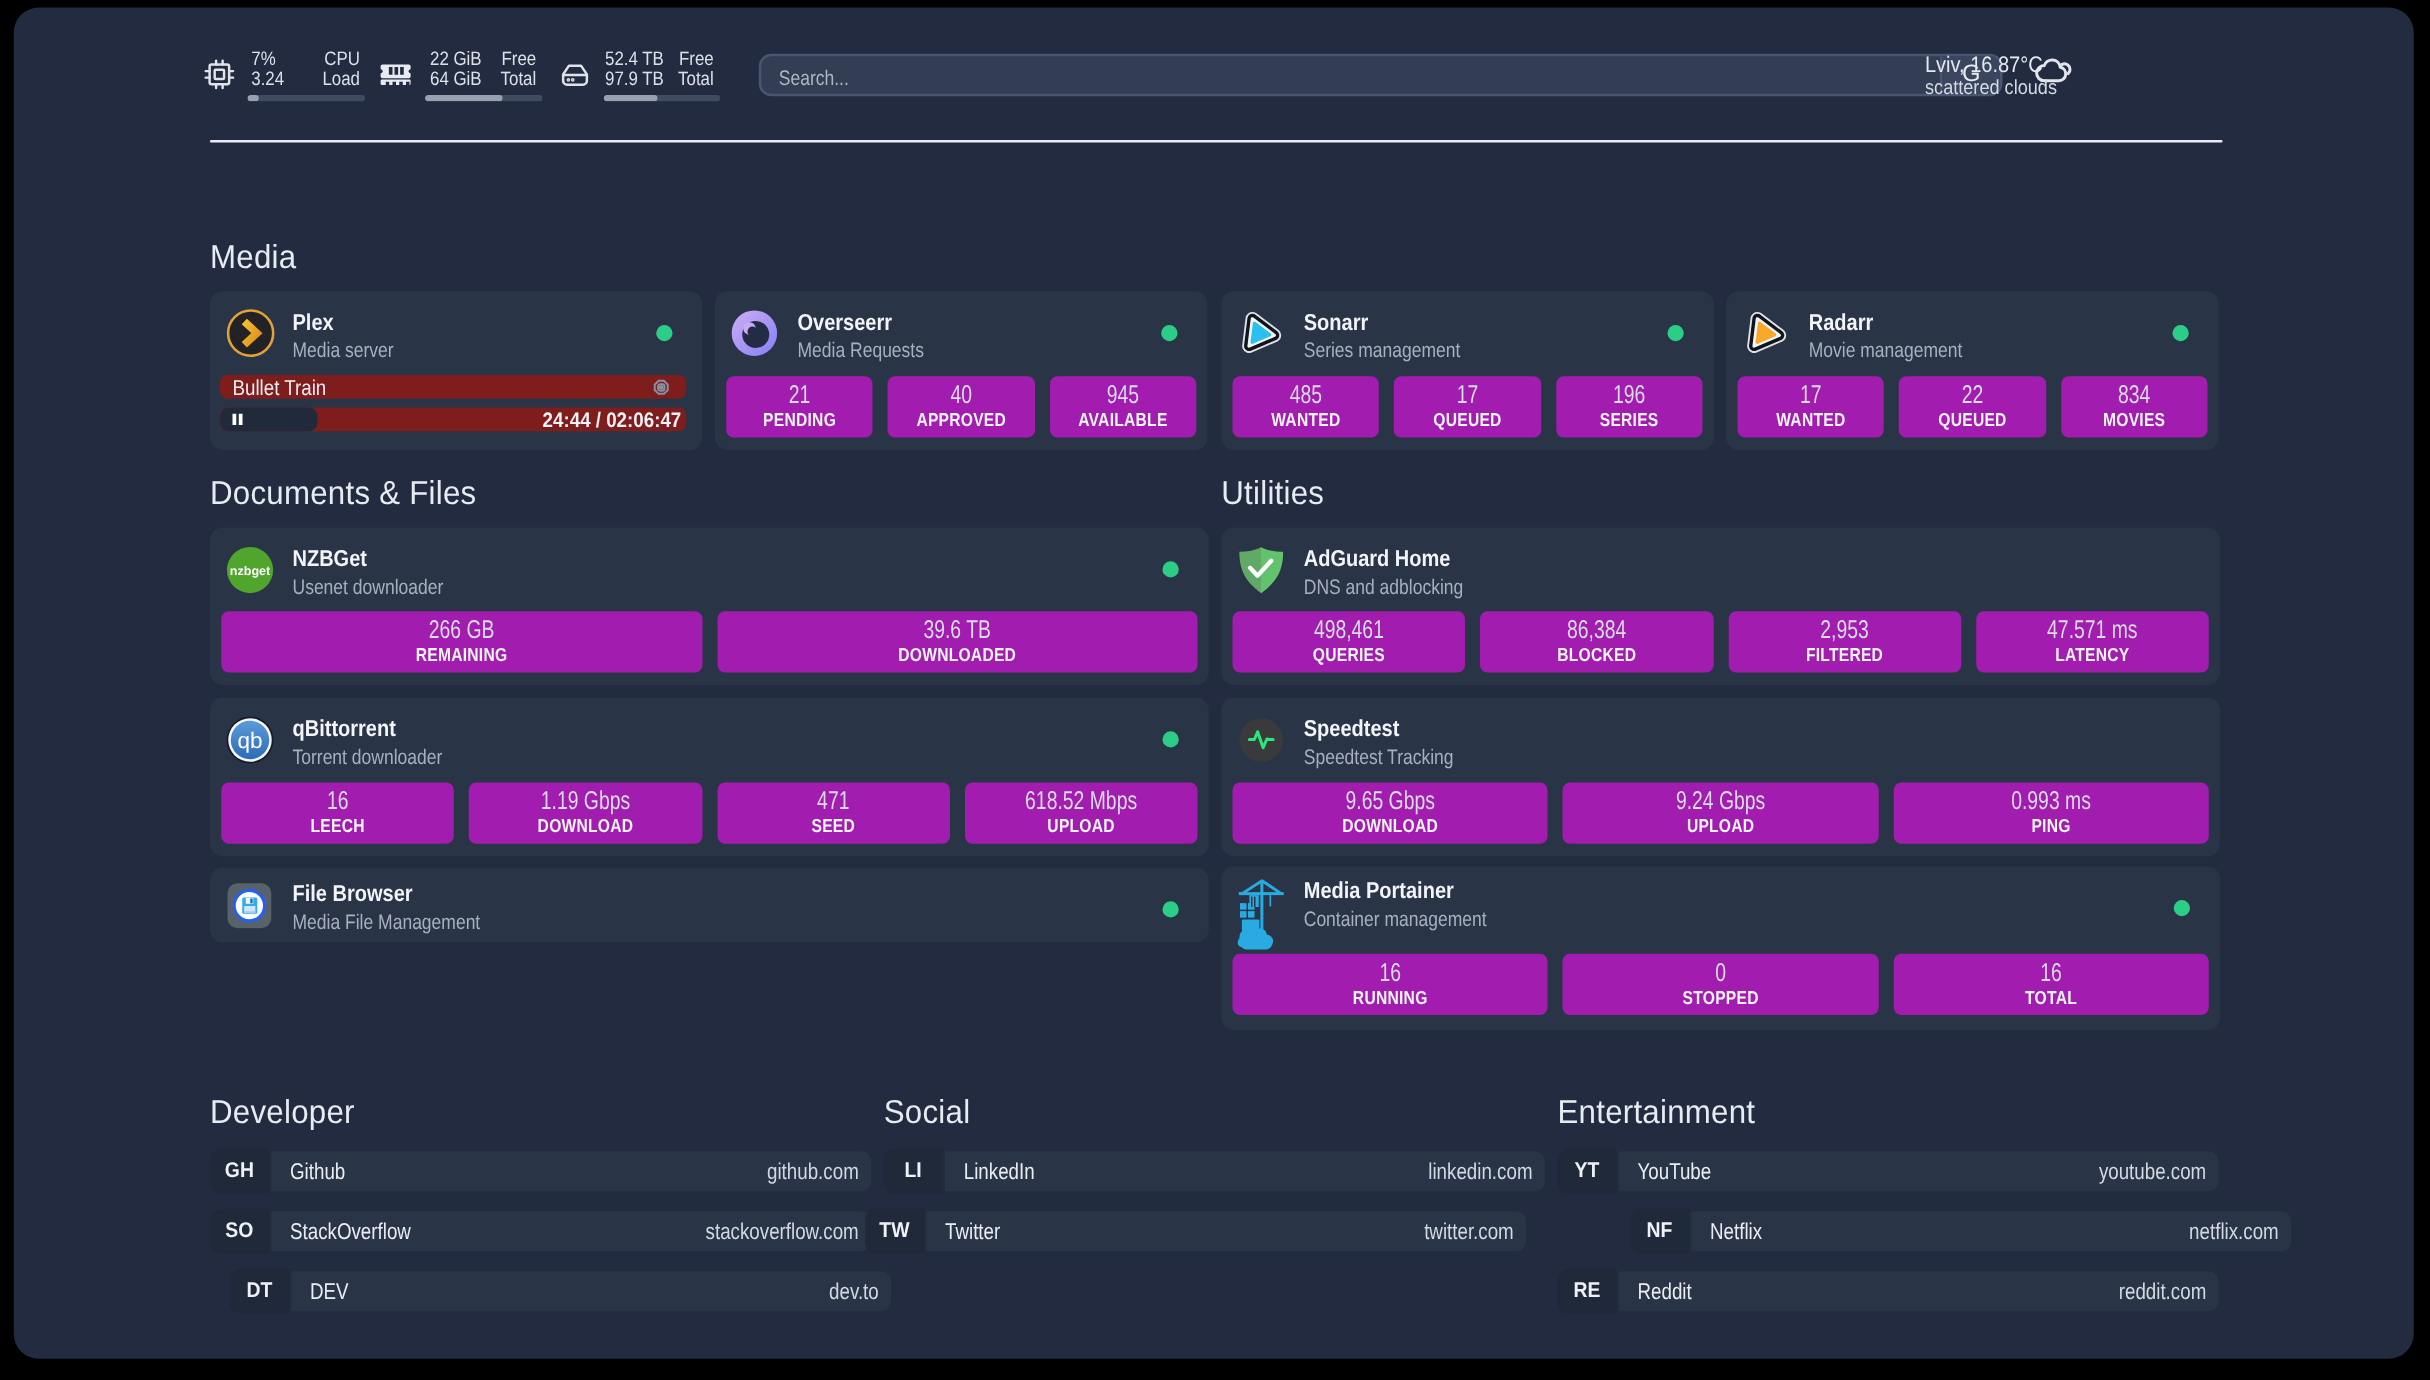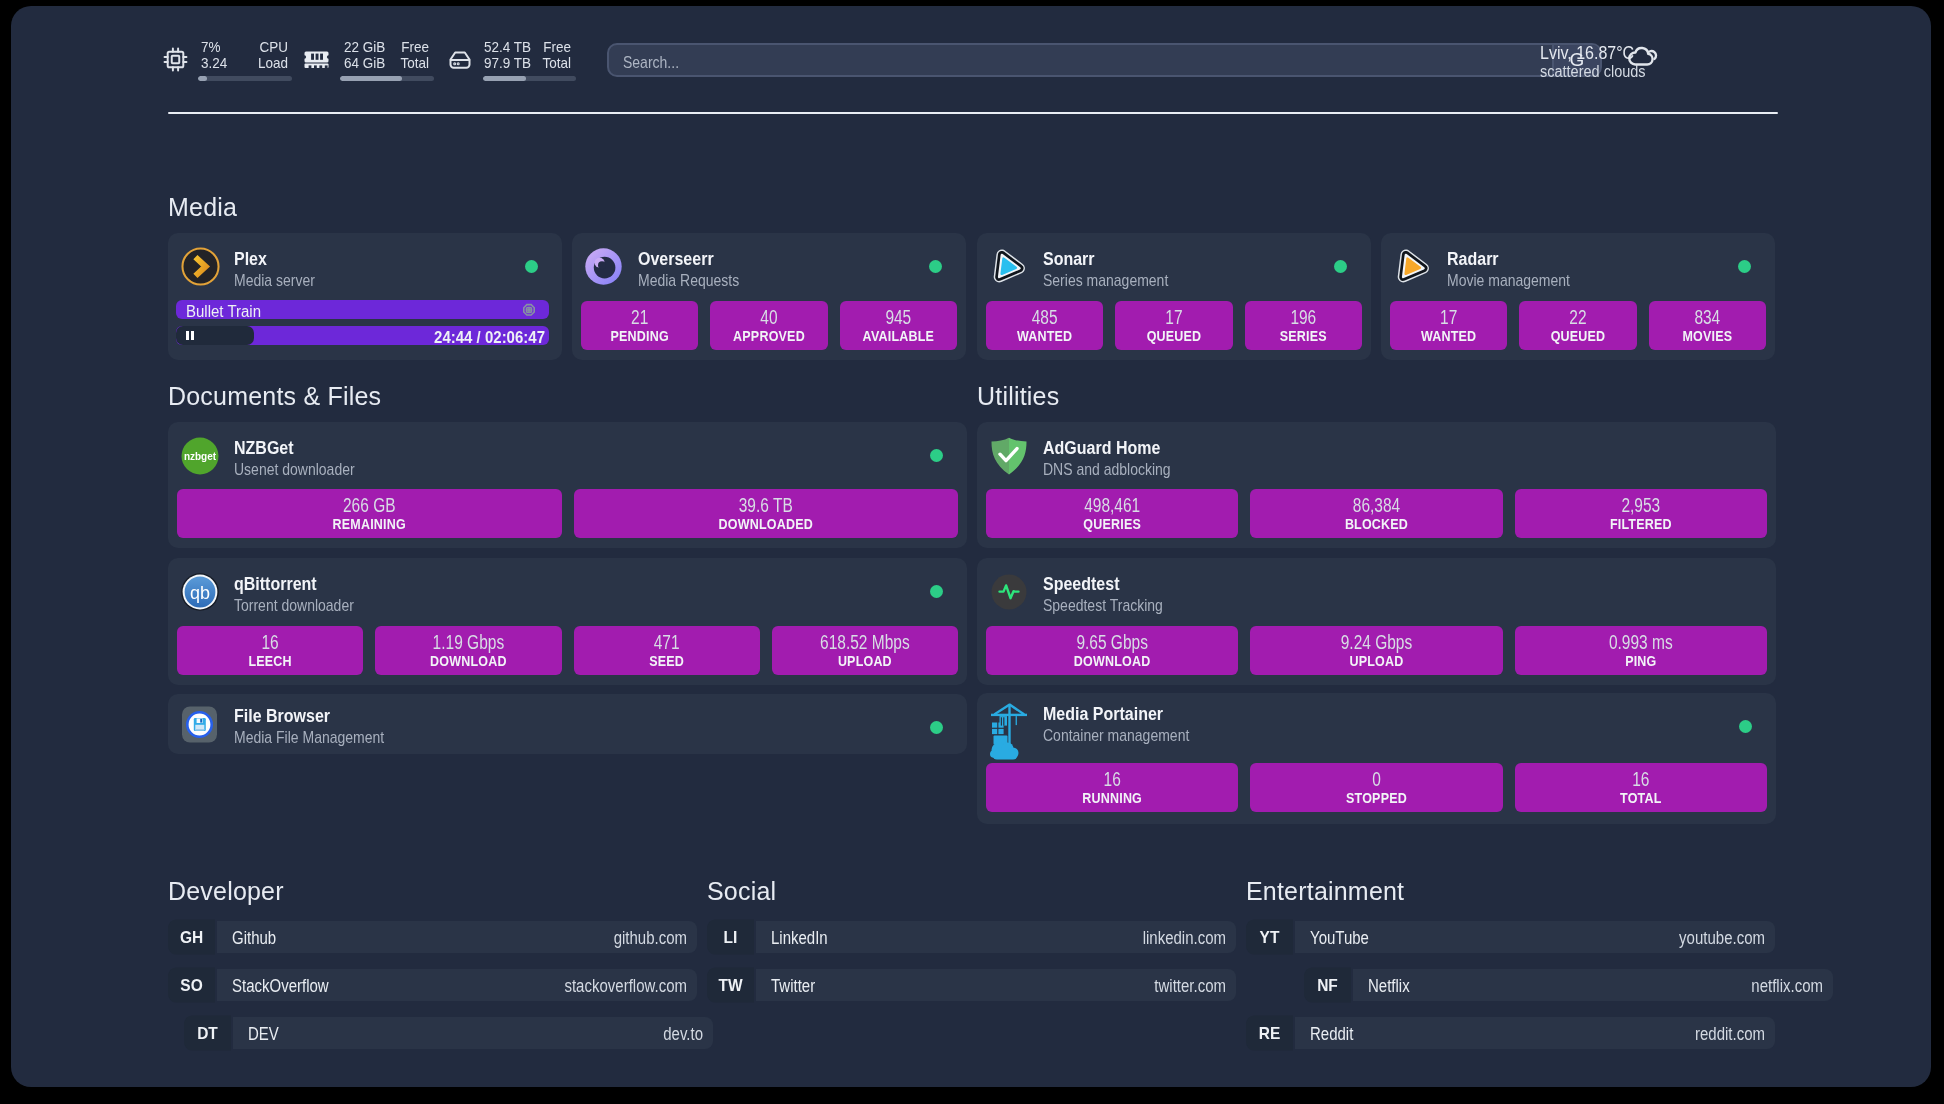--- a/index.html
+++ b/index.html
@@ -31,21 +31,21 @@
 .hdr .ic { position:absolute; left:0; top:0; width:38px; height:38px; }
 .hdr .tt { position:absolute; left:53px; top:2px; font-size:16px; line-height:18px; font-weight:700; color:#F2F4F8; white-space:nowrap; transform:scaleY(1.15); transform-origin:left center; }
 .hdr .st { position:absolute; left:53px; top:23.5px; font-size:14px; line-height:17px; color:#A8B0BE; white-space:nowrap; transform:scaleY(1.2); transform-origin:left center; }
 .dot { position:absolute; width:13px; height:13px; border-radius:50%; background:#2CCD87; top:27px; right:24px; }
 .stats { position:absolute; left:9px; right:9px; bottom:10px; display:flex; gap:12px; }
 .stat { flex:1; height:49px; background:#a21caf; border-radius:6px; text-align:center; padding-top:6px; }
 .stat .v { font-size:15.5px; line-height:19px; color:#D8DDE5; transform:scaleY(1.33); }
 .stat .l { font-size:12.5px; line-height:16px; font-weight:700; color:#F2F4F7; letter-spacing:0.2px; margin-top:2px; transform:scaleY(1.2); }
 
 
-.prow { position:absolute; left:8px; width:373px; height:19px; border-radius:6px; background:#6d28d9; }
+.prow { position:absolute; left:8px; width:373px; height:19px; border-radius:6px; background:#7f1d1d; }
 .prow .nm { position:absolute; left:10px; top:2px; font-size:15px; color:#EDF0F4; transform:scaleY(1.15); transform-origin:left center; }
 .pfill { position:absolute; left:0; top:0; height:19px; width:78px; border-radius:7px; background:#202A3B; }
 .ptime { position:absolute; right:4px; top:2px; font-size:15px; font-weight:700; color:#EEF1F5; transform:scaleY(1.12); transform-origin:right center; }
 
 
 .bm { position:absolute; width:529px; height:32px;text-decoration:underline; }
 .bm .ab { position:absolute; left:0; top:0; width:47px; height:32px; background:#1F2939; border-radius:8px 0 0 8px; text-align:center; font-size:15.5px; font-weight:700; color:#EEF1F5; line-height:32px; transform:scaleY(1.1); }
 .bm .br { position:absolute; left:49px; right:0; top:0; height:32px; background:#2A3447; border-radius:0 8px 8px 0; }
 .bm .nm { position:absolute; left:15px; top:8px; font-size:15px; color:#E9EDF2; transform:scaleY(1.22); transform-origin:left center; }
 .bm .ur { position:absolute; right:10px; top:8px; font-size:15px; color:#D3D9E2; transform:scaleY(1.22); transform-origin:right center; }
@@ -346,20 +346,24 @@
         <div class="v">498,461</div>
         <div class="l">QUERIES</div>
       </div>
     <div class="stat">
         <div class="v">86,384</div>
         <div class="l">BLOCKED</div>
       </div>
     <div class="stat">
         <div class="v">2,953</div>
         <div class="l">FILTERED</div>
+      </div>
+    <div class="stat">
+        <div class="v">47.571 ms</div>
+        <div class="l">LATENCY</div>
       </div>
   </div>
 </div>
 
 <div class="card" style="left:977px;top:558px;width:799px;height:127px">
   <div class="hdr">
     <svg class="ic" viewBox="0 0 38 38">
       <circle cx="19" cy="19" r="17.5" fill="#3A3A3C"></circle>
       <path d="M9.5 18.6 h4 l2.6 -6.2 l4.4 12.8 l3 -7 l1.6 0.4 h3.4" stroke="#2DE57C" stroke-width="2.4" fill="none" stroke-linecap="round" stroke-linejoin="round"></path>
     </svg>
@@ -451,21 +455,21 @@
     </div>
   </div>
 
 <div class="bm" style="left:707px;top:921px">
     <div class="ab">LI</div>
     <div class="br">
       <div class="nm">LinkedIn</div>
       <div class="ur">linkedin.com</div>
     </div>
   </div>
-<div class="bm" style="left:707px;top:969px">
+<div class="bm" style="left:692px;top:969px">
     <div class="ab">TW</div>
     <div class="br">
       <div class="nm">Twitter</div>
       <div class="ur">twitter.com</div>
     </div>
   </div>
 
 <div class="bm" style="left:1246px;top:921px">
     <div class="ab">YT</div>
     <div class="br">

